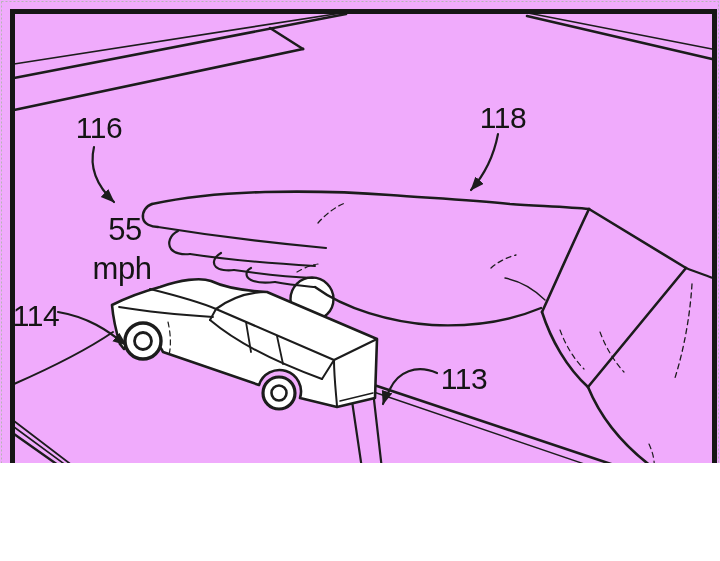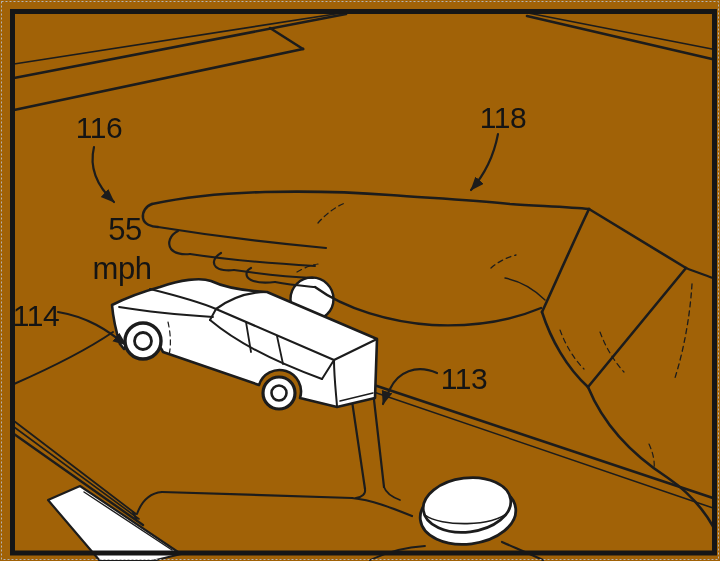--- a/index.html
+++ b/index.html
@@ -1,16 +1,16 @@
 <!DOCTYPE html>
 <html><head>
 <meta charset="utf-8">
 <style>
   html,body{margin:0;padding:0;background:#fff;}
-  .stage{position:relative;width:720px;height:561px;background:#a16207;overflow:hidden;}
+  .stage{position:relative;width:720px;height:463px;background:#f0abfc;overflow:hidden;}
   svg{display:block;}
   .ref-text{font-family:"Liberation Sans",sans-serif;font-size:30px;fill:#141414;letter-spacing:-0.5px;}
   .speed-text{font-family:"Liberation Sans",sans-serif;font-size:31px;fill:#141414;letter-spacing:-0.5px;}
   .ln{stroke:#1c1c1c;fill:none;stroke-linecap:round;stroke-linejoin:round;}
   .wfill{fill:#ffffff;}
   .dsh{stroke-dasharray:5,4;}
 </style>
 </head>
 <body>
 

